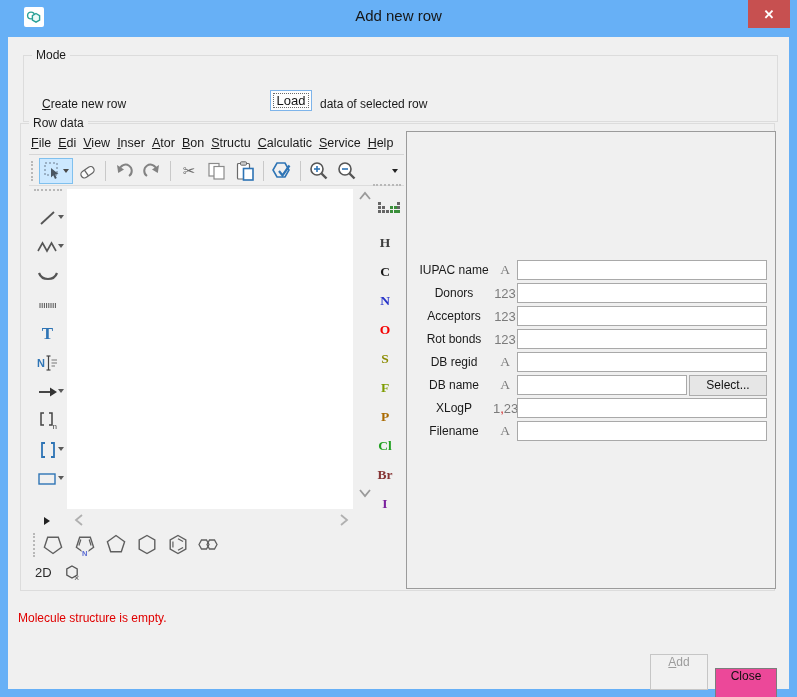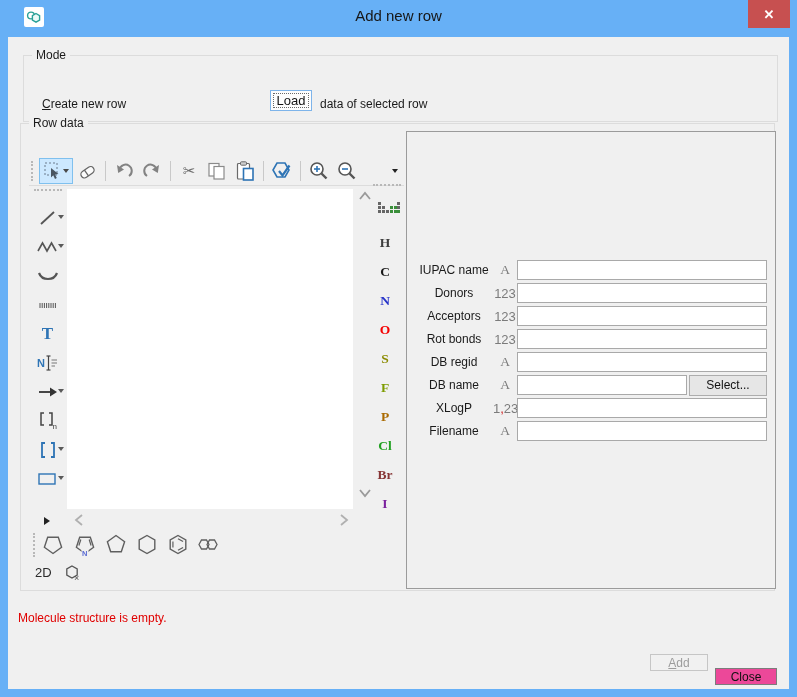--- a/index.html
+++ b/index.html
@@ -90,21 +90,21 @@
   .ficon { width:24px; text-align:center; color:#7b7b7b; }
   .ficon.serif { font-family:"Liberation Serif",serif; font-size:13.5px; }
   .ficon.num { font-size:13px; letter-spacing:0; }
   .ficon .redc { color:#d02020; }
   input.fval { flex:1; height:20px; border:1px solid #A9A9A9; background:#fff; padding:0 3px; font-size:12px; font-family:"Liberation Sans",sans-serif; }
   input.fval.short { flex:0 0 170px; }
   .select-btn { width:78px; height:21px; margin-left:2px; background:#E6E6E6; border:1px solid #ADADAD; font-size:12px; color:#111; }
 
   
   .status-msg { position:absolute; left:10px; top:574px; font-size:12px; color:#E00000;text-align:center; }
-  .btn { position:absolute; height:17px; font-size:12px; display:flex; align-items:center; justify-content:center; }
+  .btn { position:absolute; height:36px; font-size:12px; display:flex; align-items:flex-start; justify-content:center; }
   #add-btn { left:642px; top:617px; width:58px; background:#F1F1F1; border:1px solid #C6C6C6; color:#9c9c9c; }
   #close-btn { left:707px; top:631px; width:62px; background:#ec4899; border:1px solid #7c7c7c; color:#111; }
 
   svg { display:block; }
 </style>
 </head>
 <body>
 
 <div class="dialog">
 
@@ -126,20 +126,32 @@
       <div class="mode-line2 mn">Create new row</div>
       <button class="load-btn">Load</button>
       <div class="load-suffix">data of selected row</div>
     </div>
 
     <div class="groupbox" id="rowdata-group">
       <span class="glabel">Row data</span>
 
       <div class="sketcher">
 
+        <div class="menubar">
+          <span class="menu-item mn">File</span>
+          <span class="menu-item mn">Edi</span>
+          <span class="menu-item mn">View</span>
+          <span class="menu-item mn">Inser</span>
+          <span class="menu-item mn">Ator</span>
+          <span class="menu-item mn">Bon</span>
+          <span class="menu-item mn">Structu</span>
+          <span class="menu-item mn">Calculatic</span>
+          <span class="menu-item mn">Service</span>
+          <span class="menu-item mn">Help</span>
+        </div>
 
         <div class="toolbar">
           <div class="vdots"></div>
           <div class="sel-btn">
             <svg width="17" height="18" viewBox="0 0 17 18">
               <rect x="1" y="1" width="12" height="12" fill="none" stroke="#6b7b8d" stroke-width="1" stroke-dasharray="2,2"></rect>
               <path d="M7,6 L14.5,12 L11,12.4 L12.8,16 L11,16.9 L9.2,13.3 L7,15.6 Z" fill="#4a5560"></path>
             </svg>
             <span class="caret"></span>
           </div>

